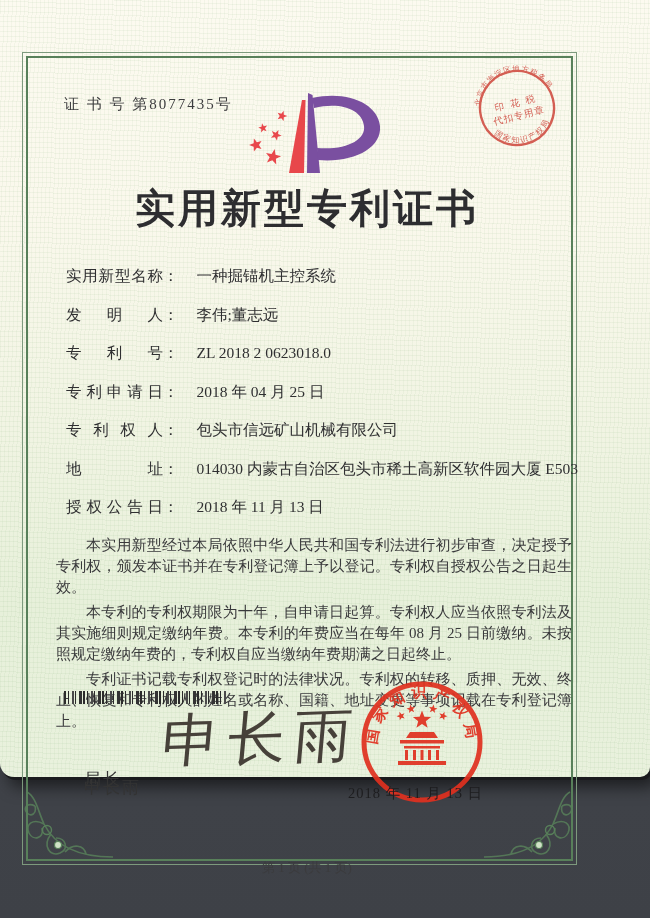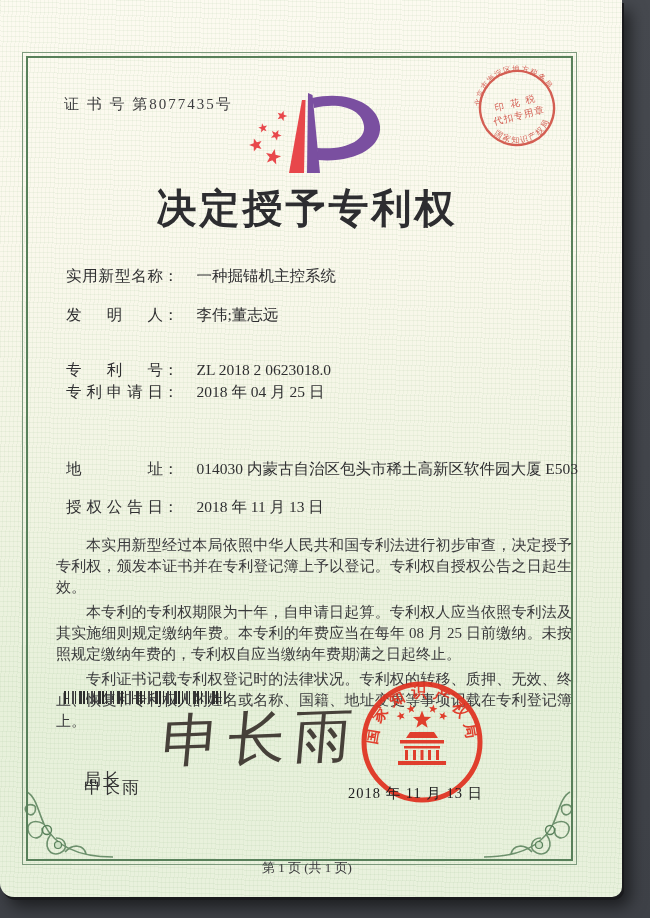--- a/index.html
+++ b/index.html
@@ -2,27 +2,27 @@
 <html><head>
 <meta charset="utf-8">
 <style>
   html,body{margin:0;padding:0;}
   body{width:650px;height:918px;overflow:hidden;
        font-family:"Liberation Serif","DejaVu Serif",serif;
        background:linear-gradient(180deg,#46494f 0%,#3e4147 100%);}
   .scene{position:relative;width:650px;height:918px;}
 
   
-  .page{position:absolute;left:0;top:0;width:622px;height:897px;
+  .page{position:absolute;left:0;top:0;width:622px;height:777px;
         background:
           repeating-linear-gradient(92deg, rgba(120,170,110,.07) 0 1px, rgba(0,0,0,0) 1px 4px),
           repeating-linear-gradient(2deg, rgba(110,165,100,.08) 0 1px, rgba(0,0,0,0) 1px 5px),
           linear-gradient(180deg,#fcfaf0 0%,#faf8ec 28%,#f1f4e3 55%,#e7f0da 78%,#e9f1dd 100%);
         border-radius:0 0 10px 14px;
-        box-shadow:2px 3px 0 #1a1a1d, 8px 10px 16px rgba(0,0,0,.55);}
+        box-shadow:2px 3px 0 #1a1a1d, 8px 10px 16px rgba(0,0,0,.55);padding-left:28px;}
 
   
   .frame{position:absolute;left:22px;top:52px;width:553px;height:811px;
          border:1px solid #7d9a7d;}
   .frame::after{content:'';position:absolute;inset:3px;border:2px solid #58805a;}
 
   .abs{position:absolute;}
   .cert-no{left:64px;top:95px;font-size:15px;letter-spacing:2px;color:#3c3c3e;}
   .title{left:22px;top:181px;width:570px;text-align:center;
          font-size:40px;font-weight:600;letter-spacing:3px;color:#2d2d30;}
@@ -116,33 +116,36 @@
           <textPath href="#stampTop" startOffset="50%" text-anchor="middle">北京市海淀区地方税务局</textPath>
         </text>
         <text font-size="8" fill="#cf4a3f" letter-spacing="1.5">
           <textPath href="#stampBot" startOffset="50%" text-anchor="middle">国家知识产权局</textPath>
         </text>
         <text x="0" y="-2" font-size="9.5" fill="#cf4a3f" text-anchor="middle" letter-spacing="2">印 花 税</text>
         <text x="0" y="11" font-size="9.5" fill="#cf4a3f" text-anchor="middle" letter-spacing="1">代扣专用章</text>
       </g>
     </svg>
 
-    <div class="abs title">决定授予专利权</div>
+    <div class="abs title">实用新型专利证书</div>
 
     <div class="abs row" style="top:266px;">
       <span class="lbl">实用新型名称</span><span>：</span><span class="val">一种掘锚机主控系统</span>
     </div>
     <div class="abs row" style="top:305px;">
       <span class="lbl">发明人</span><span>：</span><span class="val">李伟;董志远</span>
     </div>
-    <div class="abs row" style="top:360px;">
+    <div class="abs row" style="top:343px;">
       <span class="lbl">专利号</span><span>：</span><span class="val">ZL 2018 2 0623018.0</span>
     </div>
     <div class="abs row" style="top:382px;">
       <span class="lbl">专利申请日</span><span>：</span><span class="val">2018 年 04 月 25 日</span>
+    </div>
+    <div class="abs row" style="top:420px;">
+      <span class="lbl">专利权人</span><span>：</span><span class="val">包头市信远矿山机械有限公司</span>
     </div>
     <div class="abs row" style="top:459px;">
       <span class="lbl">地址</span><span>：</span><span class="val">014030 内蒙古自治区包头市稀土高新区软件园大厦 E503</span>
     </div>
     <div class="abs row" style="top:497px;">
       <span class="lbl">授权公告日</span><span>：</span><span class="val">2018 年 11 月 13 日</span>
     </div>
 
     <div class="abs body-text">
       <p>本实用新型经过本局依照中华人民共和国专利法进行初步审查，决定授予专利权，颁发本证书并在专利登记簿上予以登记。专利权自授权公告之日起生效。</p>

